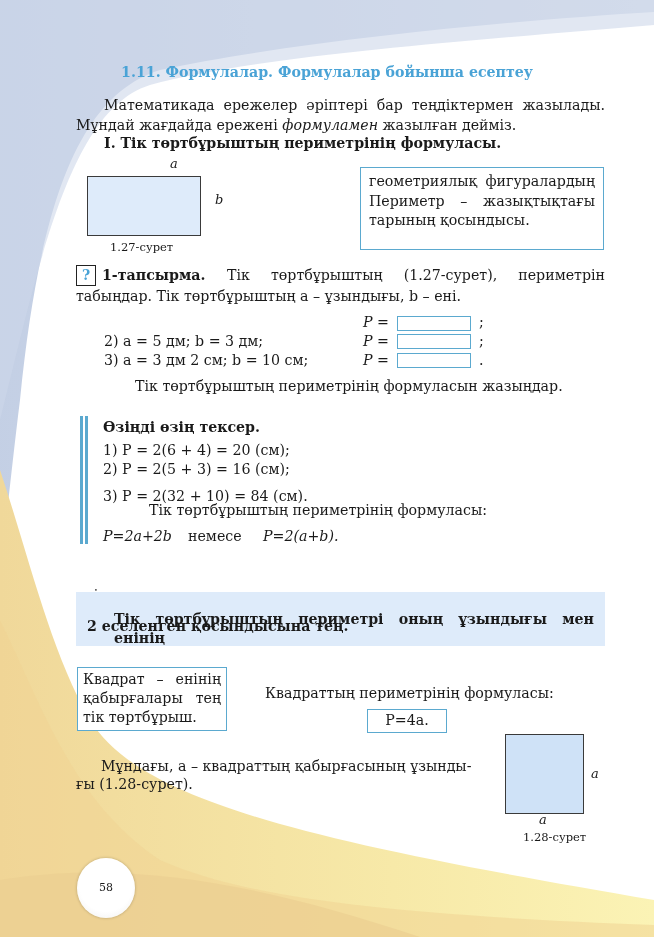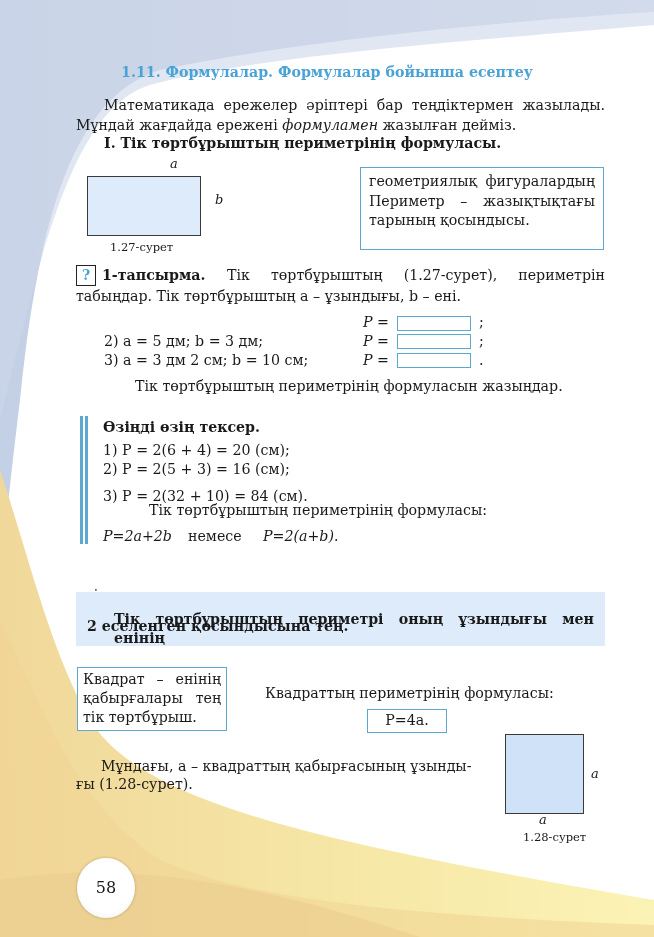--- a/index.html
+++ b/index.html
@@ -19,21 +19,21 @@
   .note .ln{display:block;text-align:justify;text-align-last:justify;white-space:nowrap;}
   .qbox{position:absolute;left:76px;top:265px;width:20px;height:21px;border:1.3px solid #222;
         box-sizing:border-box;color:#4aa3d6;font-weight:bold;text-align:center;line-height:19px;font-size:14px;background:#fff;}
   .ans{position:absolute;width:74px;height:15px;border:1.3px solid #5ba9cf;box-sizing:border-box;background:#fff;}
   .checkbar{position:absolute;left:80px;top:416px;width:8px;height:128px;}
   .checkbar span{position:absolute;top:0;width:2.5px;height:100%;background:#5ba9cf;}
   .rule{position:absolute;left:76px;top:592px;width:529px;height:54px;background:#deebfa;}
   .caption{position:absolute;font-size:11.5px;white-space:nowrap;}
   .pagenum{position:absolute;left:77px;top:858px;width:58px;height:60px;border-radius:50%;
            background:radial-gradient(circle at 50% 45%,#ffffff 60%,#ececec 100%);
-           box-shadow:0 0 3px rgba(0,0,0,0.25);text-align:center;line-height:60px;font-size:16px;}
+           box-shadow:0 0 3px rgba(0,0,0,0.25);text-align:center;line-height:60px;font-size:11px;}
   .ilabel{position:absolute;font-style:italic;font-size:13px;}
 </style>
 </head>
 <body>
 
 <svg class="bg" viewBox="0 0 654 937" preserveAspectRatio="none">
   <defs>
     <linearGradient id="topg" x1="0" y1="0" x2="1" y2="0">
       <stop offset="0" stop-color="#b9c7e0"></stop>
       <stop offset="1" stop-color="#d3dbea"></stop>

